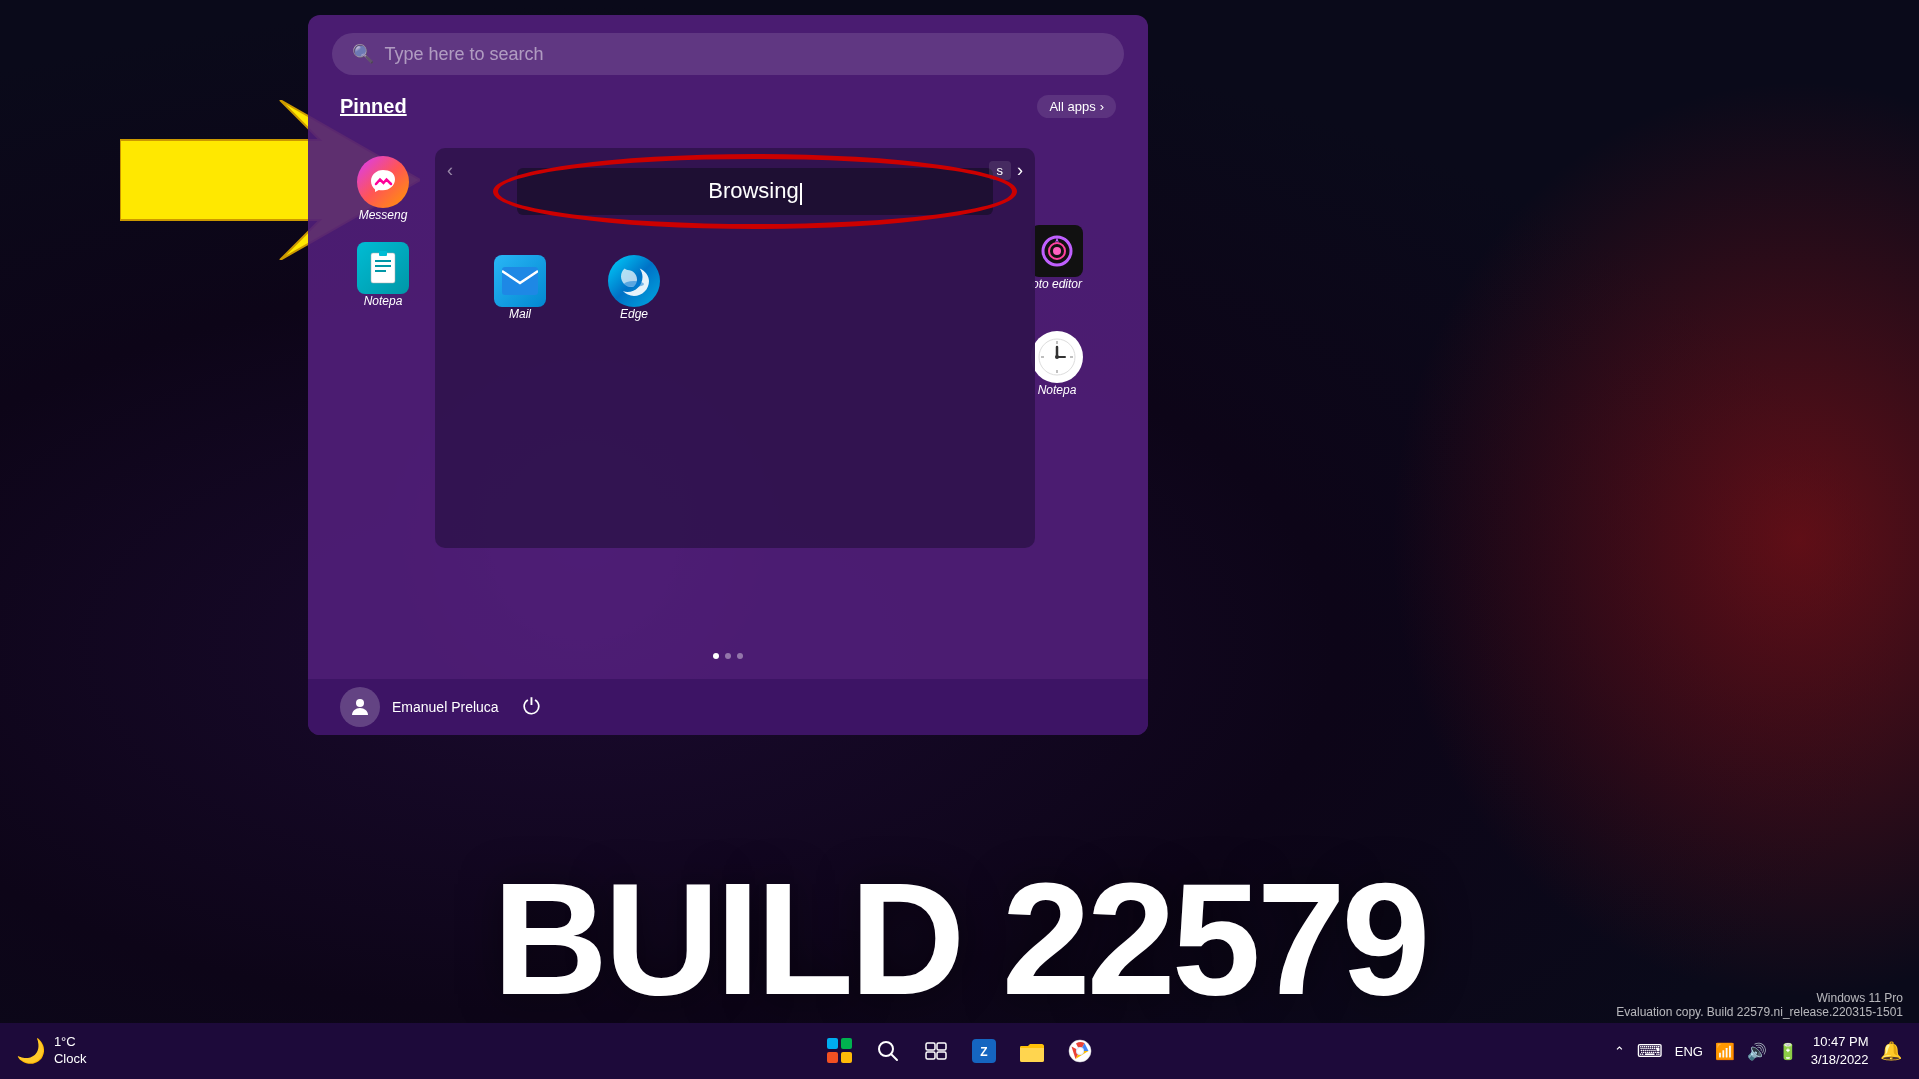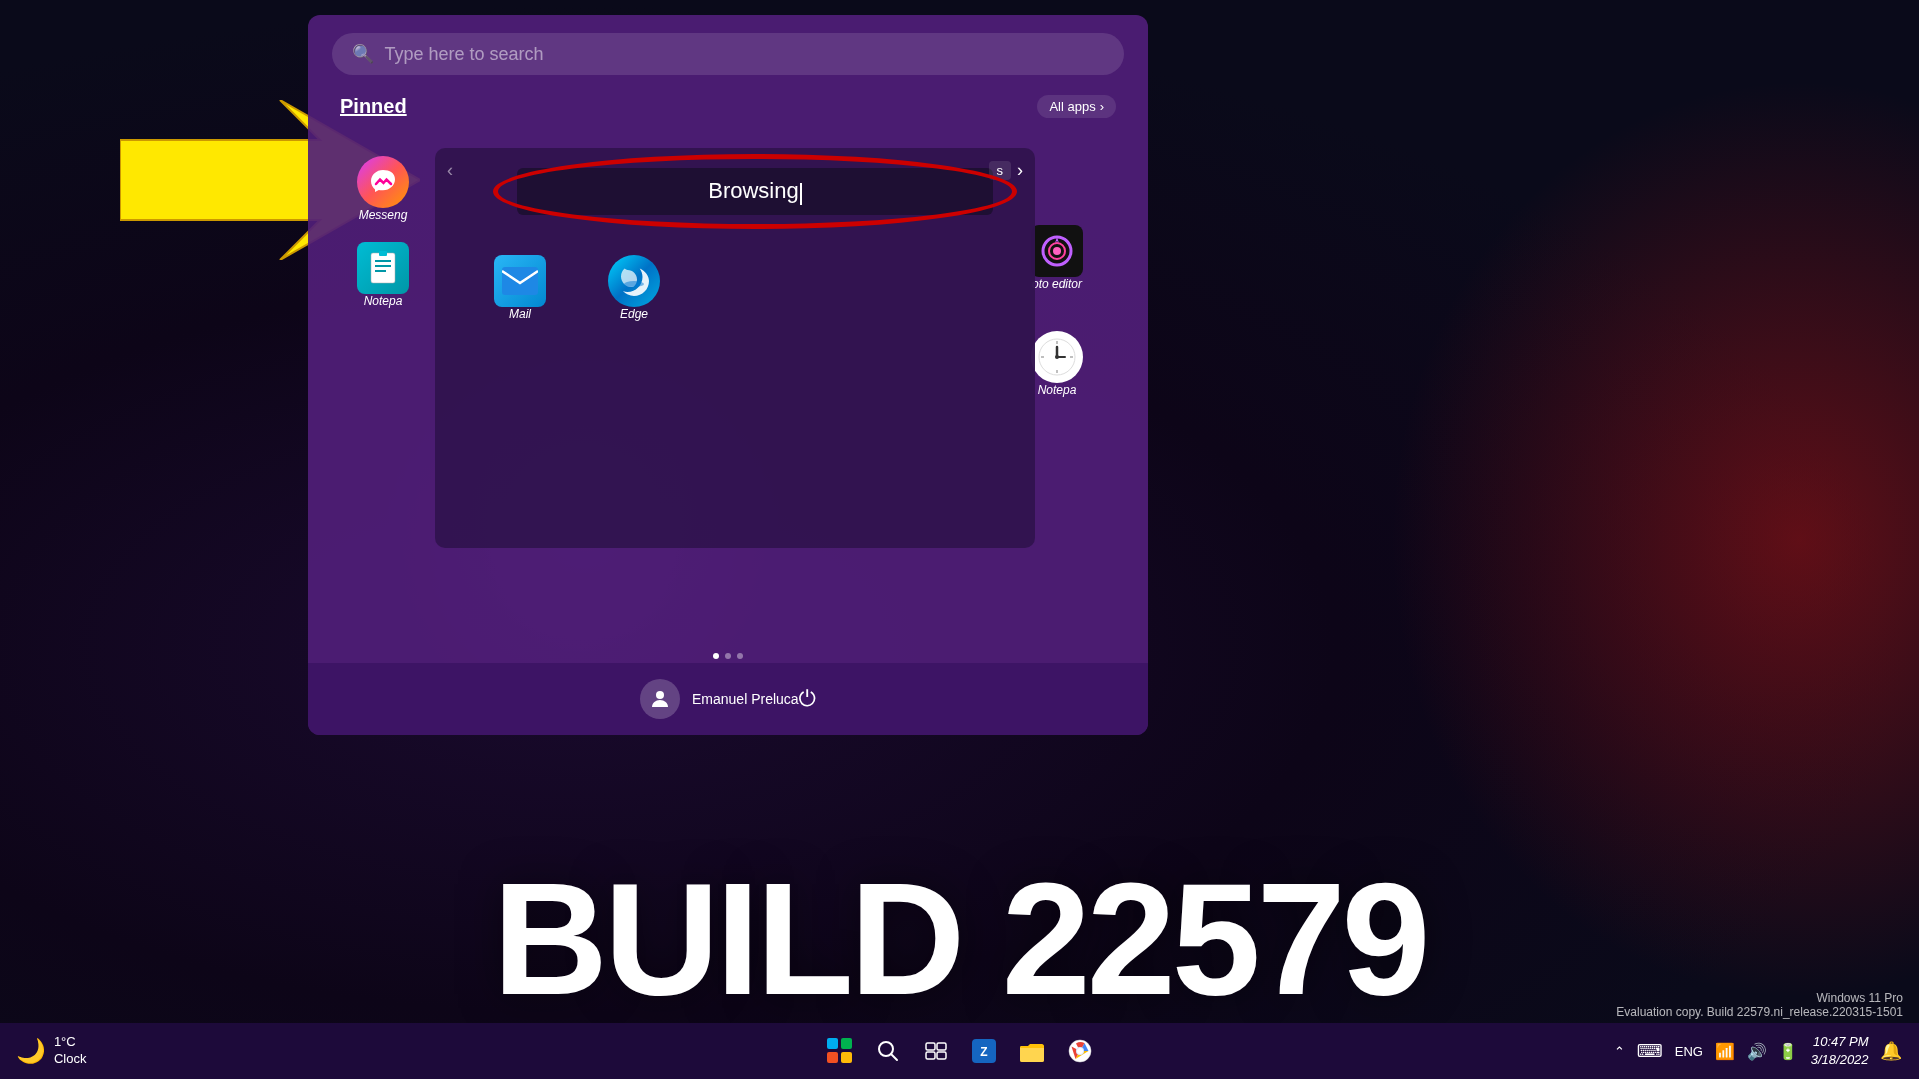--- a/index.html
+++ b/index.html
@@ -186,25 +186,26 @@
       overflow: hidden;
     }
 
     
     .user-bar {
       position: absolute;
       bottom: 0;
       left: 0;
       right: 0;
       background: rgba(60, 20, 100, 0.95);
-      height: 72px;
-      display: flex;
-      align-items: center;
-      justify-content: center;
+      height: 56px;
+      display: flex;
+      align-items: center;
+      justify-content: flex-start;
       padding: 0 32px;
+      gap: 24px;
     }
     .user-info {
       display: flex;
       align-items: center;
       gap: 12px;
     }
     .user-avatar {
       width: 40px;
       height: 40px;
       border-radius: 50%;
@@ -657,20 +658,20 @@
     <span style="font-size:18px; cursor:pointer;">⌨</span>
 
     <span style="cursor:pointer;">ENG</span>
 
     <span style="font-size:16px; cursor:pointer;">📶</span>
 
     <span style="font-size:16px; cursor:pointer;">🔊</span>
 
     <span style="font-size:16px; cursor:pointer;">🔋</span>
 
-    <div class="time-date" style="cursor:pointer;font-style:italic;">
+    <div class="time-date" style="cursor:pointer;">
       <div>10:47 PM</div>
       <div>3/18/2022</div>
     </div>
 
     <span style="font-size:18px; cursor:pointer;">🔔</span>
   </div>
 </div>
 
 </body></html>

